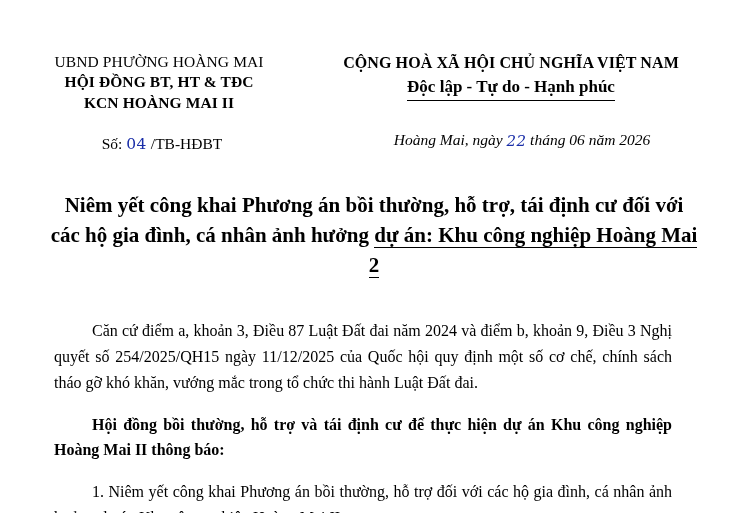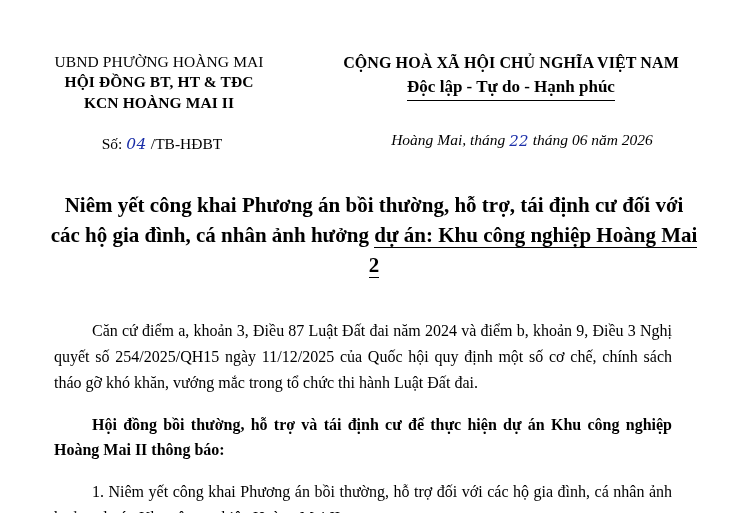--- a/index.html
+++ b/index.html
@@ -65,21 +65,20 @@
   }
   .doc-number {
     margin-top: 22px;
     font-size: 15.5px;
     text-align: center;
     padding-left: 6px;
   }
   .hand {
     font-family: "DejaVu Serif", serif;
     color: #1a2ea8;
-    font-style: italic;
     font-size: 15.5px;
     letter-spacing: 0.5px;
     margin-top: 36px;
   }
   .date-line {
     margin-top: 30px;
     font-size: 15.5px;
     font-style: italic;
     text-align: center;
     padding-left: 22px;
@@ -145,21 +144,21 @@
         <span>Số:</span>
         <span class="hand">04</span>
         <span>/TB-HĐBT</span>
       </div>
     </div>
 
     <div class="header-right">
       <div class="nation-line">CỘNG HOÀ XÃ HỘI CHỦ NGHĨA VIỆT NAM</div>
       <div><span class="nation-sub">Độc lập - Tự do - Hạnh phúc</span></div>
       <div class="date-line">
-        <span>Hoàng Mai, tháng</span>
+        <span>Hoàng Mai, ngày</span>
         <span class="date-hand">22</span>
         <span>tháng 06 năm 2026</span>
       </div>
     </div>
 
   </div>
 
   <div class="title-block">
     <div class="title-sub">
       <span>Niêm yết công khai Phương án bồi thường, hỗ trợ, tái định cư đối với các hộ gia</span>

